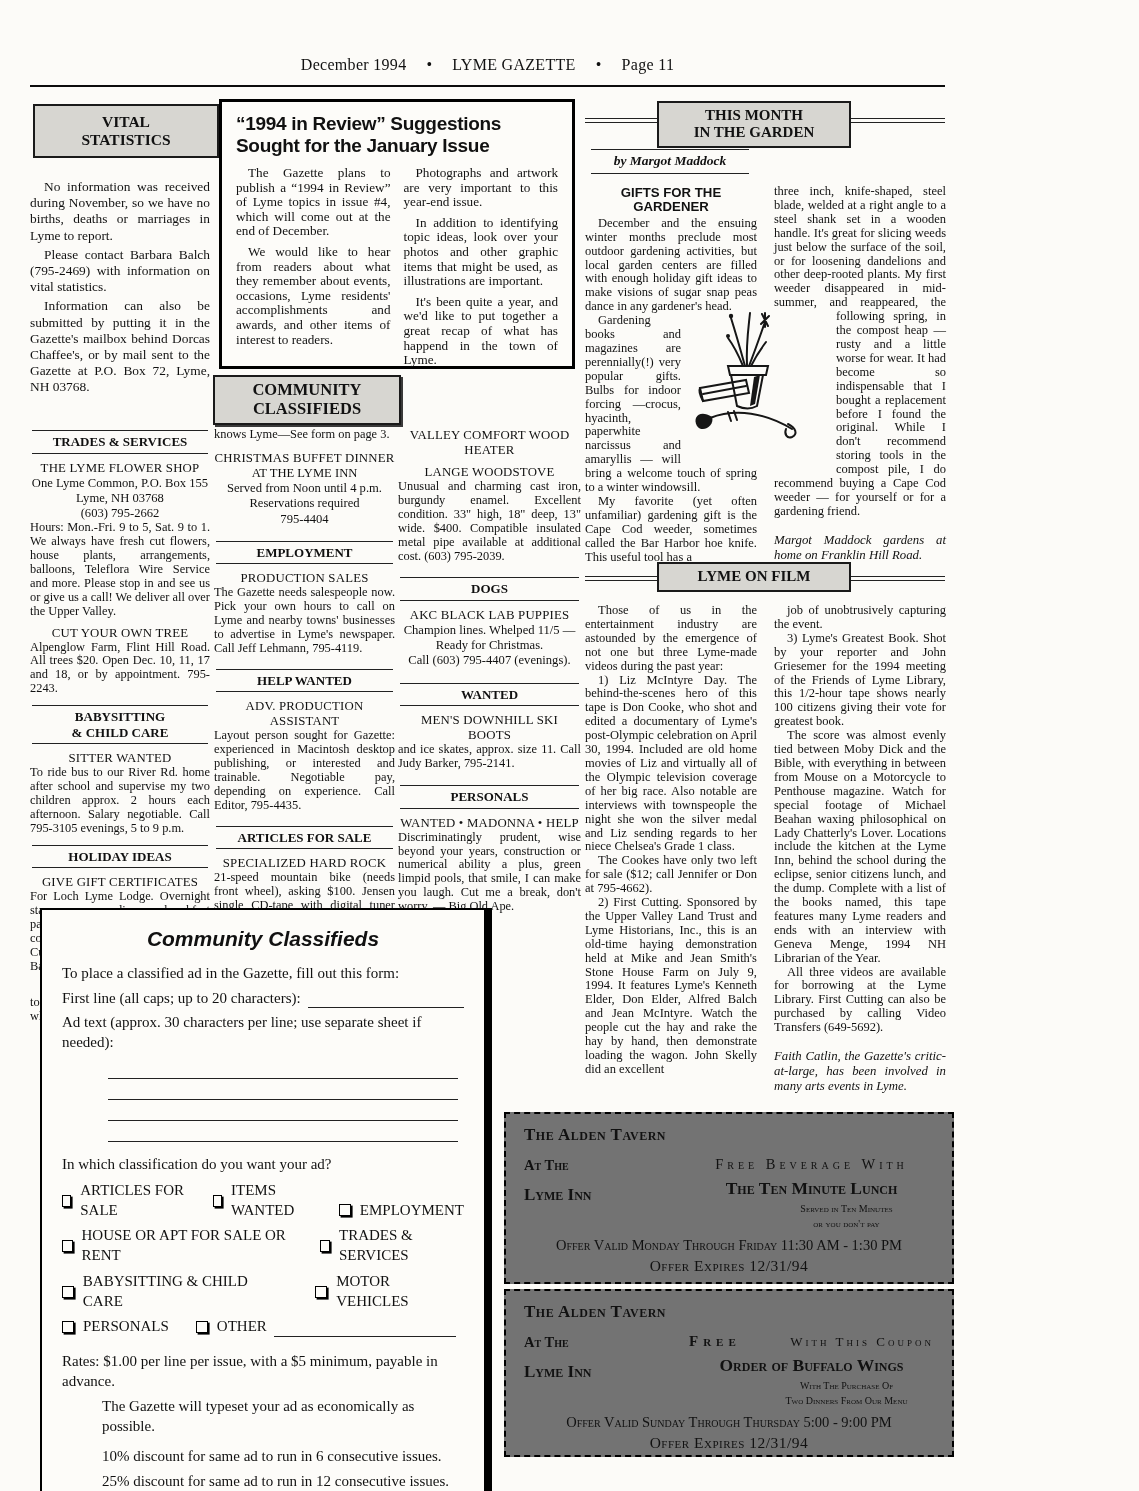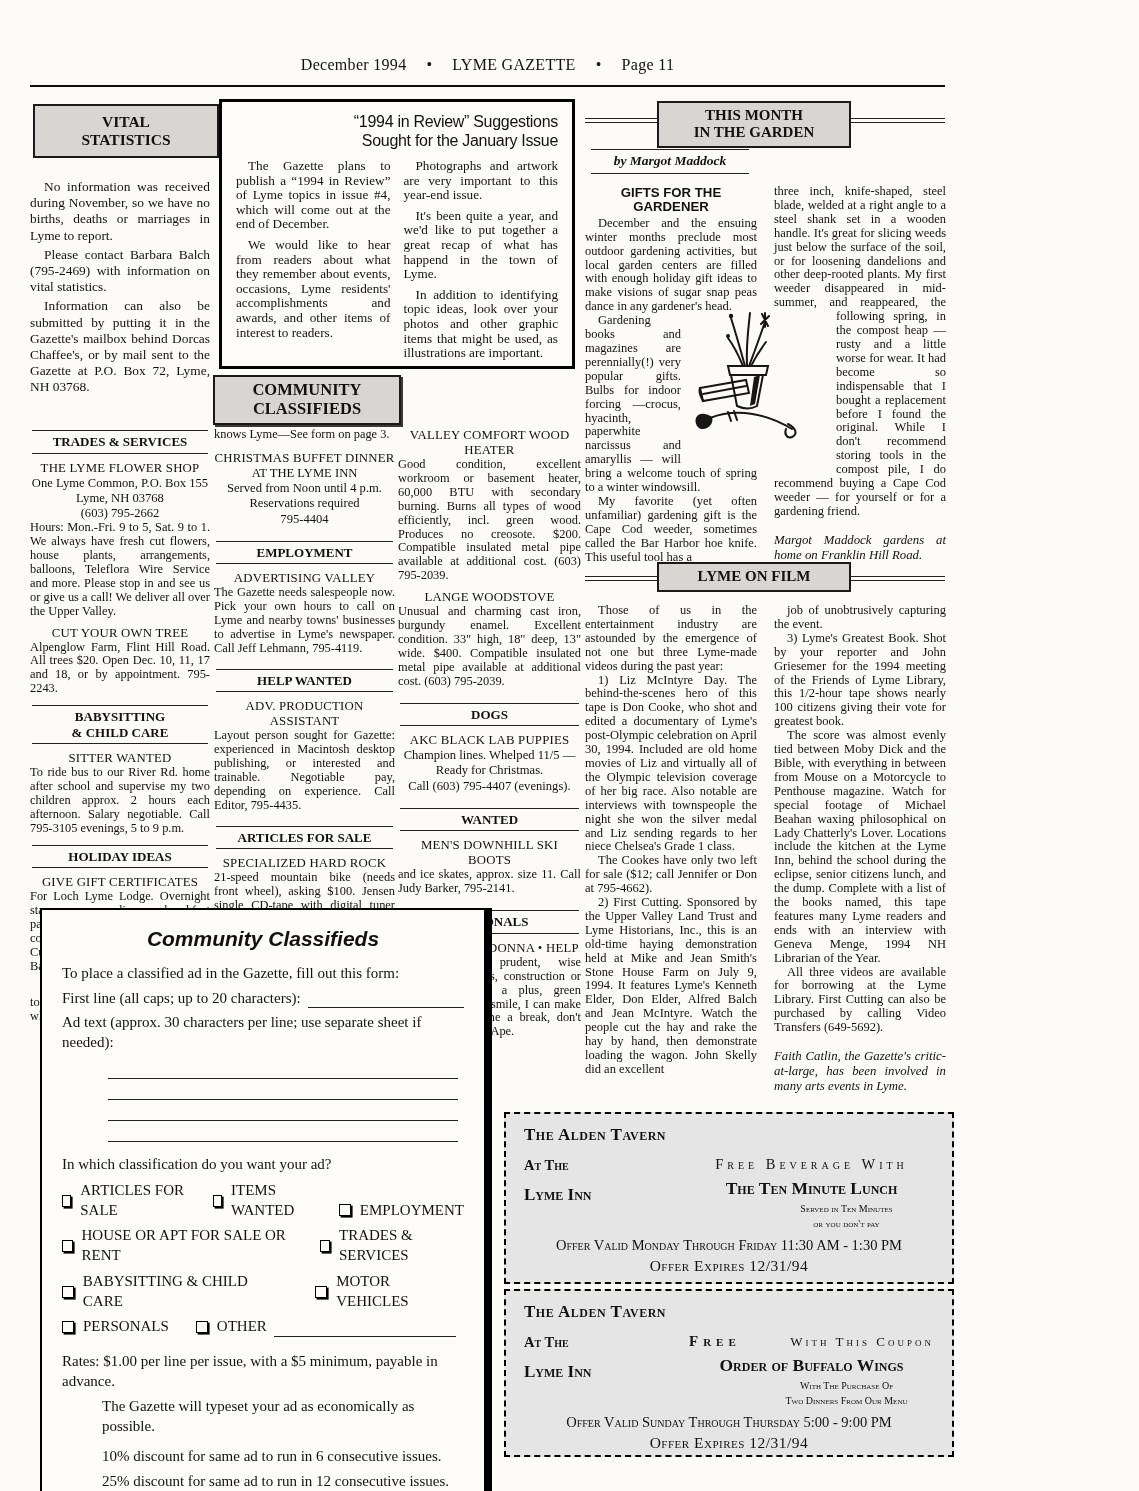--- a/index.html
+++ b/index.html
@@ -13,21 +13,21 @@
   .graybox{background:#d7d6d1;border:2px solid #1a1a1a;text-align:center;font-weight:bold;line-height:1.15;z-index:3;}
   .graybox .bl{display:block;}
   .dblrule{height:3px;border-top:1.2px solid #222;border-bottom:1.2px solid #222;z-index:1;}
   
   .news{font-size:12.5px;line-height:13.9px;text-align:justify;}
   .news p{margin:0;text-indent:13px;}
   .vitaltxt{font-size:13.4px;line-height:16.2px;text-align:justify;}
   .vitaltxt p{margin:0 0 3px;text-indent:14px;}
   
   .reviewbox{left:219px;top:99px;width:356px;height:270px;box-sizing:border-box;border:3px solid #000;padding:11px 14px 8px;background:#fdfcf9;}
-  .rev-head{font-family:"Liberation Sans",sans-serif;font-weight:normal;font-size:16px;line-height:1.16;letter-spacing:-.3px;text-align:right;}
+  .rev-head{font-family:"Liberation Sans",sans-serif;font-weight:bold;font-size:19px;line-height:1.16;letter-spacing:-.3px;}
   .rev-head span{display:block;}
   .revcols{display:flex;gap:13px;margin-top:9px;}
   .revcols .c{flex:1;font-size:13.2px;line-height:14.6px;text-align:justify;}
   .revcols p{margin:0 0 6px;text-indent:12px;}
   
   .byline{text-align:center;font-weight:bold;font-style:italic;font-size:13.5px;border-top:1.2px solid #222;border-bottom:1.2px solid #222;padding:3px 0 4px;}
   .colpair{display:flex;gap:17px;}
   .colpair .c{width:172px;}
   .sanshead{font-family:"Liberation Sans",sans-serif;font-weight:bold;font-size:13.2px;text-align:center;margin:1px 0 3px;}
   .sp-r{float:right;width:76px;height:152px;}
@@ -46,21 +46,21 @@
   .frow{display:flex;align-items:flex-end;margin:5px 0;}
   .fill{flex:1;border-bottom:1.5px solid #222;margin-left:7px;height:15px;}
   .fillw{border-bottom:1.5px solid #222;margin-left:7px;height:15px;}
   .adlines{margin:9px 6px 13px 46px;}
   .adline{height:16px;border-bottom:1.5px solid #222;margin-bottom:4px;}
   .cbrow{display:flex;gap:27px;margin:6px 0;align-items:flex-end;}
   .cbitem{display:flex;align-items:center;}
   .cb{display:inline-block;width:10px;height:10px;border:1.7px solid #000;box-shadow:1.6px 1.6px 0 #000;margin-right:9px;}
   .ind{padding-left:40px;}
   
-  .coupon{left:504px;width:450px;box-sizing:border-box;border:2.5px dashed #000;padding:11px 18px 8px;font-variant:small-caps;background:#e5e5e5;}
+  .coupon{left:504px;width:450px;box-sizing:border-box;border:2.5px dashed #000;padding:11px 18px 8px;font-variant:small-caps;background:#737373;}
   .cp-grid{display:grid;grid-template-columns:165px 1fr;}
   .cp-b1{font-weight:bold;font-size:17px;letter-spacing:.5px;}
   .cp-b2{font-weight:bold;font-size:14.5px;margin-top:12px;}
   .cp-b3{font-weight:bold;font-size:17px;margin-top:11px;}
   .cp-main{font-size:14.5px;letter-spacing:4px;text-align:center;margin-top:31px;}
   .cp-main2{display:flex;justify-content:space-between;margin-top:31px;align-items:baseline;}
   .cp-free{font-size:15px;letter-spacing:5px;font-weight:bold;}
   .cp-tag{font-size:13px;letter-spacing:3px;}
   .cp-title{font-weight:bold;font-size:17.5px;text-align:center;margin-top:5px;}
   .cp-sub{font-size:10px;text-align:center;margin-top:4px;padding-left:70px;}
@@ -93,22 +93,22 @@
       <span>“1994 in Review” Suggestions</span>
       <span>Sought for the January Issue</span>
     </div>
     <div class="revcols">
       <div class="c">
         <p>The Gazette plans to publish a “1994 in Review” of Lyme topics in issue #4, which will come out at the end of December.</p>
         <p>We would like to hear from readers about what they remember about events, occasions, Lyme residents' accomplishments and awards, and other items of interest to readers.</p>
       </div>
       <div class="c">
         <p>Photographs and artwork are very important to this year-end issue.</p>
+        <p>In addition to identifying topic ideas, look over your photos and other graphic items that might be used, as illustrations are important.</p>
         <p>It's been quite a year, and we'd like to put together a great recap of what has happend in the town of Lyme.</p>
-        <p>In addition to identifying topic ideas, look over your photos and other graphic items that might be used, as illustrations are important.</p>
       </div>
     </div>
   </div>
 
   <div class="abs dblrule" style="left:585px;top:118px;width:76px;"></div>
   <div class="abs dblrule" style="left:845px;top:118px;width:100px;"></div>
   <div class="abs graybox" style="left:657px;top:101px;width:190px;padding:4px 0;font-size:15px;">
     <span class="bl">THIS MONTH</span>
     <span class="bl">IN THE GARDEN</span>
   </div>
@@ -200,35 +200,34 @@
   </div>
 
   <div class="abs" style="left:214px;top:428px;width:181px;">
     <p class="cl-b">knows Lyme—See form on page 3.</p>
     <div class="cl-t" style="margin-top:9px;">CHRISTMAS BUFFET DINNER</div>
     <p class="cl-c">AT THE LYME INN</p>
     <p class="cl-c">Served from Noon until 4 p.m.</p>
     <p class="cl-c">Reservations required</p>
     <p class="cl-c">795-4404</p>
     <div class="cl-h" style="margin-top:14px;">EMPLOYMENT</div>
-    <div class="cl-t">ADVERTISING VALLEY</div>
+    <div class="cl-t">PRODUCTION SALES</div>
     <p class="cl-b">The Gazette needs salespeople now. Pick your own hours to call on Lyme and nearby towns' businesses to advertise in Lyme's newspaper. Call Jeff Lehmann, 795-4119.</p>
     <div class="cl-h" style="margin-top:13px;">HELP WANTED</div>
     <div class="cl-t">ADV. PRODUCTION ASSISTANT</div>
     <p class="cl-b">Layout person sought for Gazette: experienced in Macintosh desktop publishing, or interested and trainable. Negotiable pay, depending on experience. Call Editor, 795-4435.</p>
     <div class="cl-h" style="margin-top:13px;">ARTICLES FOR SALE</div>
     <div class="cl-t">SPECIALIZED HARD ROCK</div>
     <p class="cl-b">21-speed mountain bike (needs front wheel), asking $100. Jensen single CD-tape with digital tuner and clock timer, 2-way speakers, 6 months old, asking $185. 795-2141.</p>
     <div class="cl-t">1990 HONDA ACCORD LX</div>
     <p class="cl-b">Excellent condition, 5-speed, loaded: AC, cruise, AM/FM/cassette player, all-season radials. 63,000 mi. $9500 book, asking $8400. 795-4654.</p>
   </div>
 
   <div class="abs" style="left:398px;top:428px;width:183px;">
     <div class="cl-t" style="margin-top:0;">VALLEY COMFORT WOOD HEATER</div>
-    <p class="cl-b">Good condition, excellent workroom or basement heater, 60,000 BTU with secondary burning. Burns all types of wood efficiently, incl. green wood. Produces no creosote. $200. Compatible insulated metal pipe available at additional cost. (603) 795-2039.</p>
     <div class="cl-t">LANGE WOODSTOVE</div>
     <p class="cl-b">Unusual and charming cast iron, burgundy enamel. Excellent condition. 33" high, 18" deep, 13" wide. $400. Compatible insulated metal pipe available at additional cost. (603) 795-2039.</p>
     <div class="cl-h" style="margin-top:14px;">DOGS</div>
     <div class="cl-t">AKC BLACK LAB PUPPIES</div>
     <p class="cl-c">Champion lines. Whelped 11/5 —</p>
     <p class="cl-c">Ready for Christmas.</p>
     <p class="cl-c">Call (603) 795-4407 (evenings).</p>
     <div class="cl-h" style="margin-top:14px;">WANTED</div>
     <div class="cl-t">MEN'S DOWNHILL SKI BOOTS</div>
     <p class="cl-b">and ice skates, approx. size 11. Call Judy Barker, 795-2141.</p>

